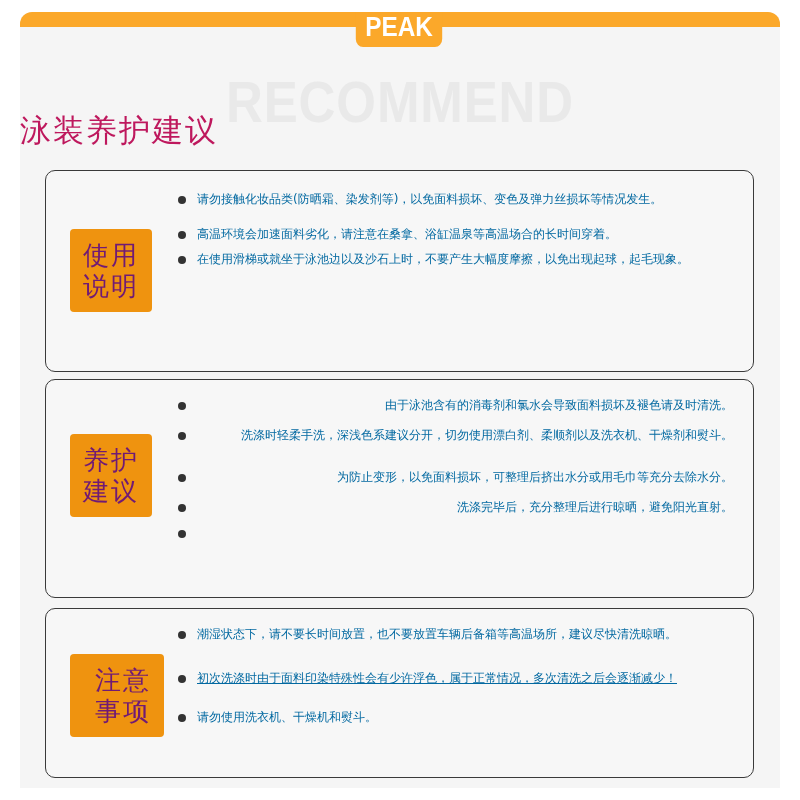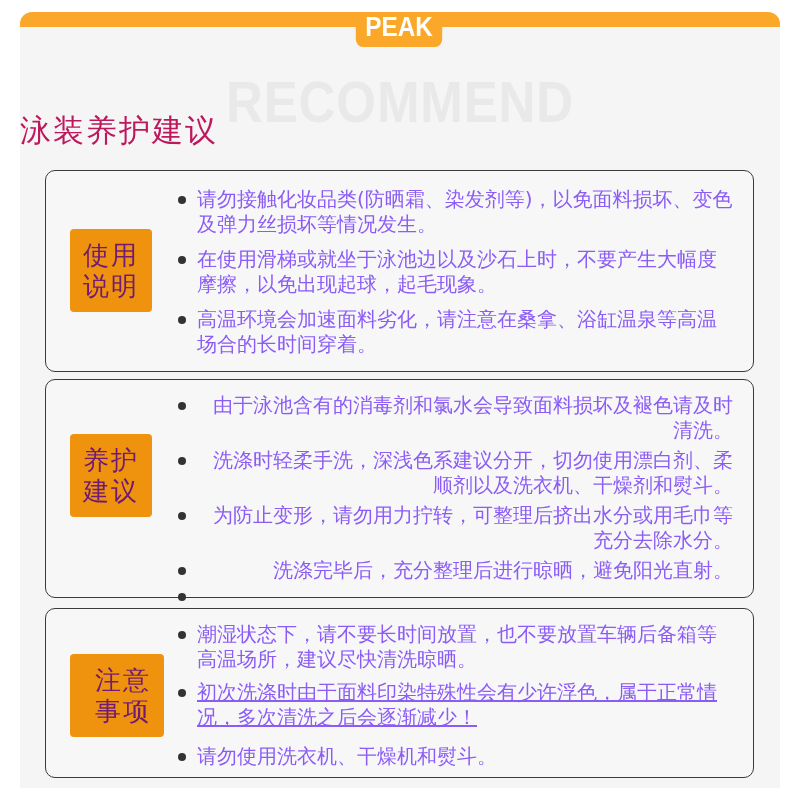--- a/index.html
+++ b/index.html
@@ -100,23 +100,23 @@
       position: absolute;
       left: 131px;
       right: 20px;
       margin: 0;
       padding: 0;
       list-style: none;
     }
     .item {
       position: relative;
       padding-left: 20px;
-      font-size: 20px;
+      font-size: 12px;
       line-height: 25px;
-      color: #8b5cf6;
+      color: #0369a1;
     }
     .bullet {
       position: absolute;
       left: 1px;
       top: 9px;
       width: 8px;
       height: 8px;
       border-radius: 50%;
       background: #333333;
     }
@@ -133,66 +133,66 @@
   <div class="card" style="top:158px;height:202px;">
     <div class="badge" style="top:58px;">
       <span>使用</span>
       <span>说明</span>
     </div>
     <ul class="items" style="top:16px;">
       <li class="item" style="margin-bottom:10px;">
         <span class="bullet"></span>
         <span>请勿接触化妆品类(防晒霜、染发剂等)，以免面料损坏、变色及弹力丝损坏等情况发生。</span>
       </li>
+      <li class="item">
+        <span class="bullet"></span>
+        <span>高温环境会加速面料劣化，请注意在桑拿、浴缸温泉等高温场合的长时间穿着。</span>
+      </li>
       <li class="item" style="margin-bottom:10px;">
         <span class="bullet"></span>
         <span>在使用滑梯或就坐于泳池边以及沙石上时，不要产生大幅度摩擦，以免出现起球，起毛现象。</span>
-      </li>
-      <li class="item">
-        <span class="bullet"></span>
-        <span>高温环境会加速面料劣化，请注意在桑拿、浴缸温泉等高温场合的长时间穿着。</span>
       </li>
     </ul>
   </div>
 
   <div class="card" style="top:367px;height:219px;">
     <div class="badge" style="top:54px;">
       <span>养护</span>
       <span>建议</span>
     </div>
     <ul class="items" style="top:13px;text-align:right;">
       <li class="item" style="margin-bottom:5px;">
         <span class="bullet"></span>
         <span>由于泳池含有的消毒剂和氯水会导致面料损坏及褪色请及时清洗。</span>
       </li>
+      <li class="item" style="margin-bottom:17px;">
+        <span class="bullet"></span>
+        <span>洗涤时轻柔手洗，深浅色系建议分开，切勿使用漂白剂、柔顺剂以及洗衣机、干燥剂和熨斗。</span>
+      </li>
       <li class="item" style="margin-bottom:5px;">
         <span class="bullet"></span>
-        <span>洗涤时轻柔手洗，深浅色系建议分开，切勿使用漂白剂、柔顺剂以及洗衣机、干燥剂和熨斗。</span>
-      </li>
-      <li class="item" style="margin-bottom:5px;">
-        <span class="bullet"></span>
-        <span>为防止变形，请勿用力拧转，可整理后挤出水分或用毛巾等充分去除水分。</span>
+        <span>为防止变形，以免面料损坏，可整理后挤出水分或用毛巾等充分去除水分。</span>
       </li>
       <li class="item" style="margin-bottom:1px;">
         <span class="bullet"></span>
         <span>洗涤完毕后，充分整理后进行晾晒，避免阳光直射。</span>
       </li>
       <li class="item">
         <span class="bullet"></span>
       </li>
     </ul>
   </div>
 
   <div class="card" style="top:596px;height:170px;">
     <div class="badge" style="top:45px;padding-left:12px;">
       <span>注意</span>
       <span>事项</span>
     </div>
     <ul class="items" style="top:13px;">
-      <li class="item" style="margin-bottom:8px;">
+      <li class="item" style="margin-bottom:19px;">
         <span class="bullet"></span>
         <span>潮湿状态下，请不要长时间放置，也不要放置车辆后备箱等高温场所，建议尽快清洗晾晒。</span>
       </li>
       <li class="item" style="margin-bottom:14px;text-decoration:underline;">
         <span class="bullet"></span>
         <span>初次洗涤时由于面料印染特殊性会有少许浮色，属于正常情况，多次清洗之后会逐渐减少！</span>
       </li>
       <li class="item">
         <span class="bullet"></span>
         <span>请勿使用洗衣机、干燥机和熨斗。</span>

